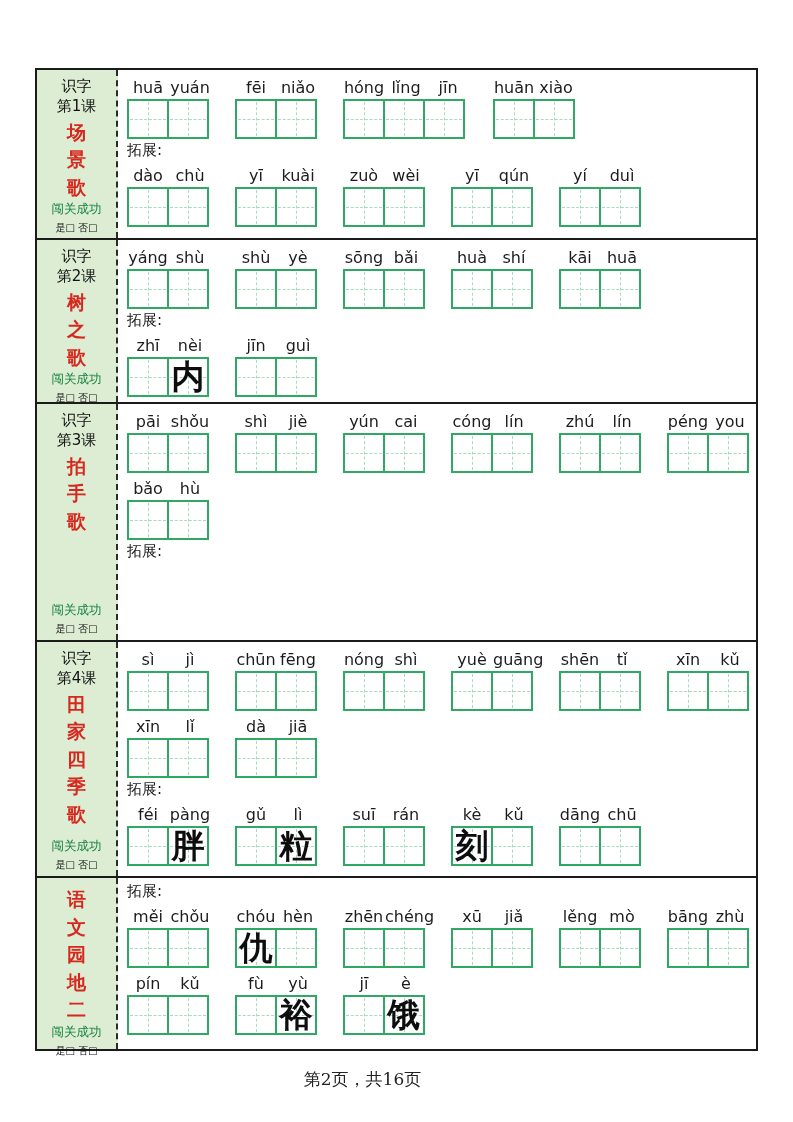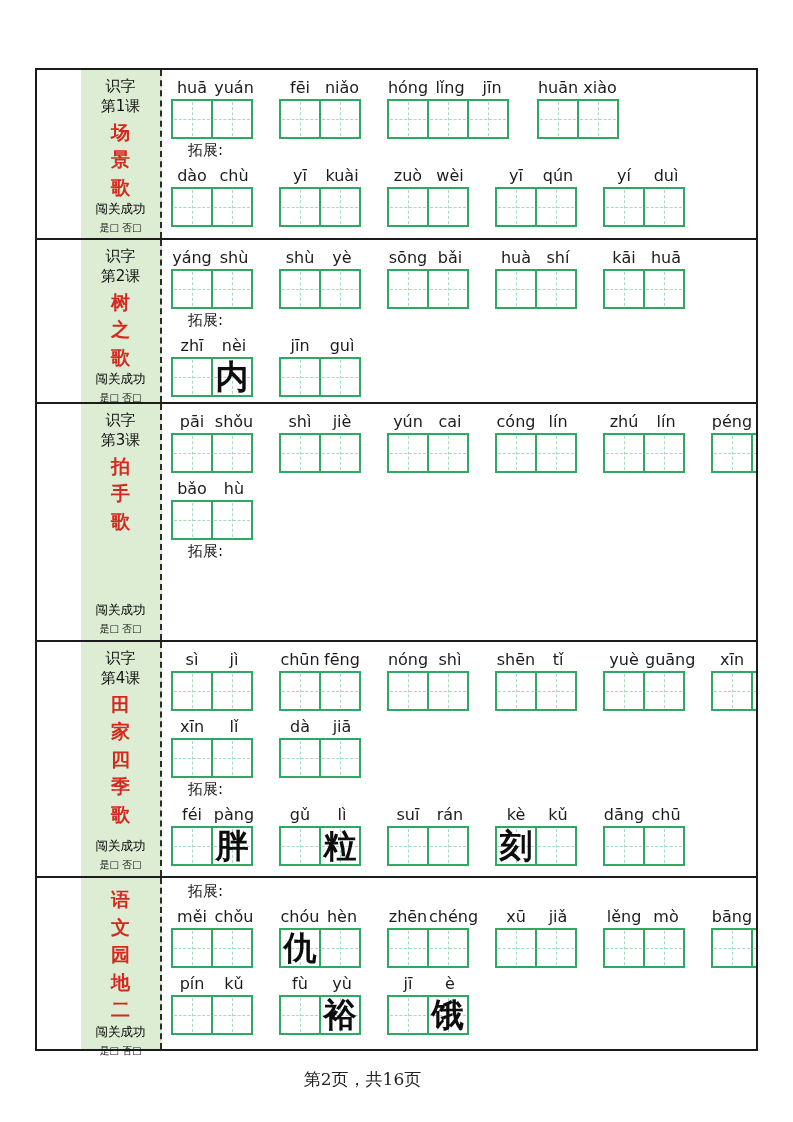--- a/index.html
+++ b/index.html
@@ -1,35 +1,35 @@
 <!DOCTYPE html>
 <html><head>
 <meta charset="utf-8">
 <style>
   * { margin:0; padding:0; box-sizing:border-box; }
   html,body { width:793px; height:1122px; background:#ffffff;
     font-family:"DejaVu Sans", sans-serif; color:#1d1d1d; }
   .sheet { position:absolute; left:35px; top:68px; width:723px;
     border:2px solid #1b1b1b; background:#fff; }
-  .row { display:flex; border-bottom:2px solid #1b1b1b;padding-left:44px; }
+  .row { display:flex; border-bottom:2px solid #1b1b1b; }
   .row:last-child { border-bottom:none; }
   .r1 { height:170px; } .r2 { height:164px; } .r3 { height:238px; }
   .r4 { height:236px; } .r5 { height:171px; }
   .sidebar { flex:0 0 81px; background:#dcedd3; border-right:2px dashed #2b2b2b;
     display:flex; flex-direction:column; align-items:center; padding:6px 2px 4px 2px; }
   .sb-black { font-size:15px; line-height:1.35; text-align:center; color:#111; }
   .sb-title { color:#d6281e; font-weight:bold; font-size:19px; line-height:1.45;
     font-family:"DejaVu Serif", serif; text-align:center; margin-top:2px; }
   .sb-spacer { flex:1; }
-  .sb-pass { font-size:12.5px; font-family:"DejaVu Serif", serif; color:#000000;
+  .sb-pass { font-size:12.5px; font-family:"DejaVu Serif", serif; color:#15803d;
     white-space:nowrap; }
   .sb-yesno { font-size:10px; font-family:"DejaVu Serif", serif; color:#111;
     margin-top:3px; white-space:nowrap; }
   .main { flex:1; padding:2px 0 0 9px; overflow:hidden; }
-  .expand-label { font-size:15px; line-height:20px; color:#1a1a1a; margin:1px 0 0 17px; }
+  .expand-label { font-size:15px; line-height:20px; color:#1a1a1a; margin:1px 0 0 0; }
   .word-line { display:flex; gap:24px; margin-top:1px; }
   .group { display:flex; flex-direction:column; }
   .pinyin { display:flex; height:24px; align-items:flex-end; margin-bottom:2px; }
   .pinyin span { flex:0 0 42px; width:42px; text-align:center; font-size:16px;
     line-height:1.1; white-space:nowrap; color:#1c1c1c; }
   .boxes { display:flex; }
   .cellbox { position:relative; width:42px; height:40px; border:2px solid #2ea863;
     margin-left:-2px; background:#fff; }
   .cellbox:first-child { margin-left:0; }
   .cellbox::before { content:""; position:absolute; left:1px; right:1px; top:50%;
@@ -385,32 +385,32 @@
               <span>nóng</span>
               <span>shì</span>
             </div>
             <div class="boxes">
               <div class="cellbox"></div>
               <div class="cellbox"></div>
             </div>
           </div>
           <div class="group">
             <div class="pinyin">
+              <span>yuè</span>
+              <span>guāng</span>
+            </div>
+            <div class="boxes">
+              <div class="cellbox"></div>
+              <div class="cellbox"></div>
+            </div>
+          </div>
+          <div class="group">
+            <div class="pinyin">
               <span>shēn</span>
               <span>tǐ</span>
-            </div>
-            <div class="boxes">
-              <div class="cellbox"></div>
-              <div class="cellbox"></div>
-            </div>
-          </div>
-          <div class="group">
-            <div class="pinyin">
-              <span>yuè</span>
-              <span>guāng</span>
             </div>
             <div class="boxes">
               <div class="cellbox"></div>
               <div class="cellbox"></div>
             </div>
           </div>
           <div class="group">
             <div class="pinyin">
               <span>xīn</span>
               <span>kǔ</span>

